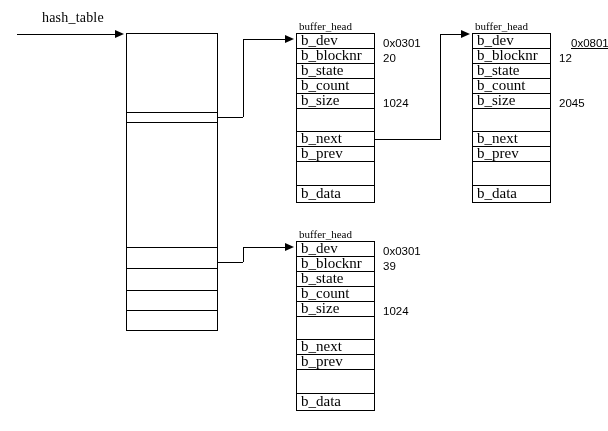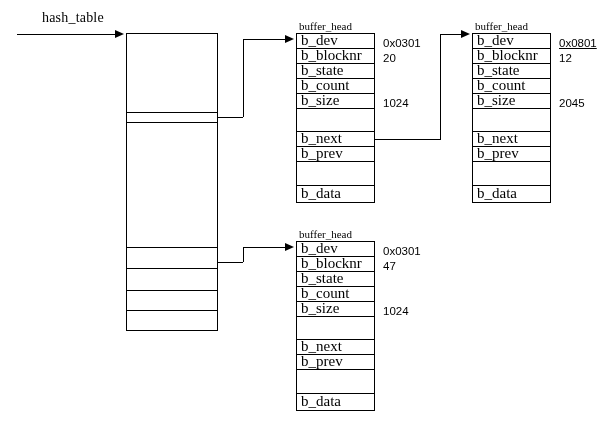--- a/index.html
+++ b/index.html
@@ -134,21 +134,21 @@
     <div class="frow" style="top:113px;height:15px;">
       <span>b_prev</span>
       </div>
     <div class="frow" style="top:128px;height:24px;">
       <span></span>
       </div>
     <div class="frow" style="top:152px;height:16px;">
       <span>b_data</span>
       </div>
   </div>
-  <div class="fval" style="left:559px;top:37px;text-decoration:underline;">0x0801</div>
+  <div class="fval" style="left:571px;top:37px;text-decoration:underline;">0x0801</div>
   <div class="fval" style="left:559px;top:52px;">12</div>
   <div class="fval" style="left:559px;top:97px;">2045</div>
 
   <div class="struct-title" style="left:299px;top:228px;">buffer_head</div>
   <div class="struct" id="bh3" style="left:296px;top:241px;width:79px;height:170px;">
     <div class="frow" style="top:0px;height:15px;">
       <span>b_dev</span>
       </div>
     <div class="frow" style="top:15px;height:15px;">
       <span>b_blocknr</span>
@@ -172,16 +172,16 @@
       <span>b_prev</span>
       </div>
     <div class="frow" style="top:128px;height:24px;">
       <span></span>
       </div>
     <div class="frow" style="top:152px;height:16px;">
       <span>b_data</span>
       </div>
   </div>
   <div class="fval" style="left:383px;top:245px;">0x0301</div>
-  <div class="fval" style="left:383px;top:260px;">47</div>
+  <div class="fval" style="left:383px;top:260px;">39</div>
   <div class="fval" style="left:383px;top:305px;">1024</div>
 
 </div>
 
 </body></html>

